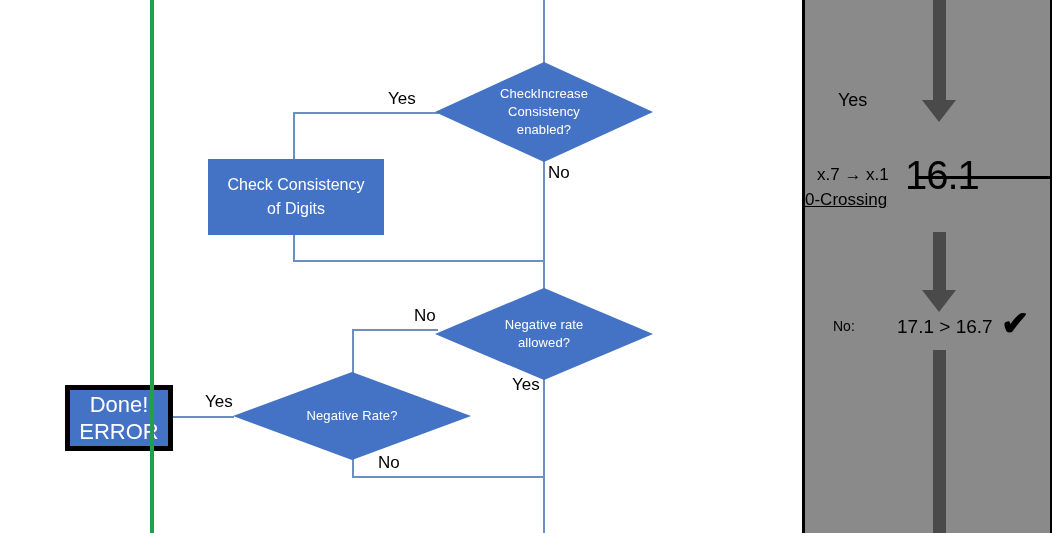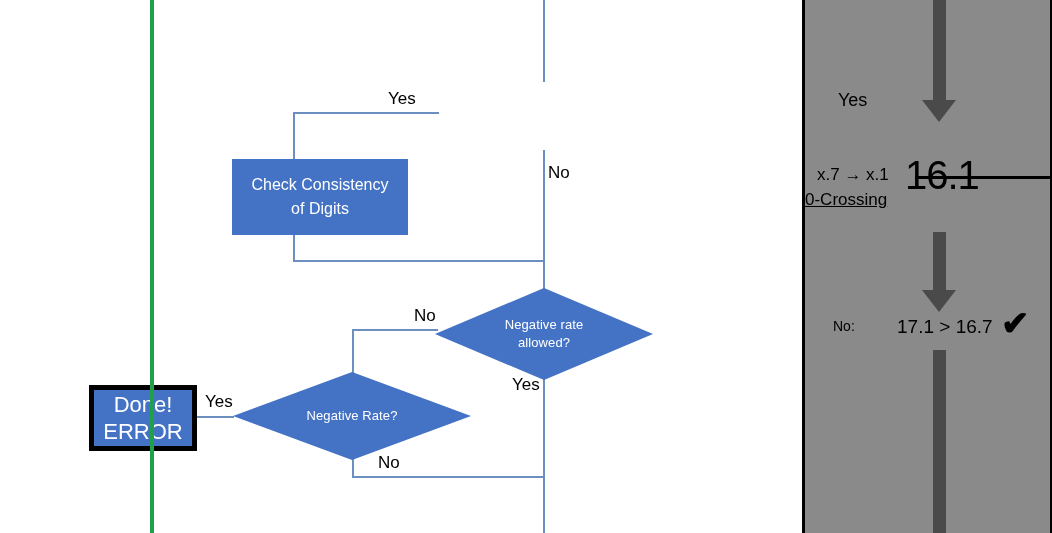--- a/index.html
+++ b/index.html
@@ -32,21 +32,21 @@
     position:absolute;left:0;top:0;width:100%;height:100%;
     display:flex;align-items:center;justify-content:center;
     color:#ffffff;font-size:13px;line-height:18px;text-align:center;
     white-space:pre-line;letter-spacing:.1px;
   }
 
   
   .proc{
     position:absolute;z-index:3;background:#4472C4;
     display:flex;align-items:center;justify-content:center;
-    color:#ffffff;font-size:16px;line-height:24px;text-align:center;white-space:pre-line;margin-left:24px;
+    color:#ffffff;font-size:16px;line-height:24px;text-align:center;white-space:pre-line;
   }
   .proc.err{border:5px solid #000000;box-sizing:border-box;font-size:22px;line-height:27px;}
 
   .lbl{position:absolute;color:#000000;font-size:17px;line-height:19px;z-index:5;white-space:nowrap;}
 
   
   .panel{
     position:absolute;left:802px;top:0;width:250px;height:533px;
     background:#8a8a8a;
     border-left:3px solid #000000;border-right:2px solid #000000;
@@ -90,20 +90,26 @@
     <div class="conn" style="left:352px;top:455px;width:2px;height:22px;"></div>
 
     <div class="conn" style="left:352px;top:476px;width:193px;height:2px;"></div>
 
     <div class="conn" style="left:543px;top:476px;width:2px;height:57px;"></div>
 
     <div class="conn" style="left:172px;top:416px;width:62px;height:2px;"></div>
 
     <div class="green-line"></div>
 
+    <div class="diamond" style="left:435px;top:62px;width:218px;height:100px;">
+      <div class="shape"></div>
+      <div class="txt">CheckIncrease
+Consistency
+enabled?</div>
+    </div>
 
     <div class="proc" style="left:208px;top:159px;width:176px;height:76px;">
       <span>Check Consistency
 of Digits</span>
     </div>
 
     <div class="diamond" style="left:233px;top:372px;width:238px;height:88px;">
       <div class="shape"></div>
       <div class="txt">Negative Rate?</div>
     </div>

